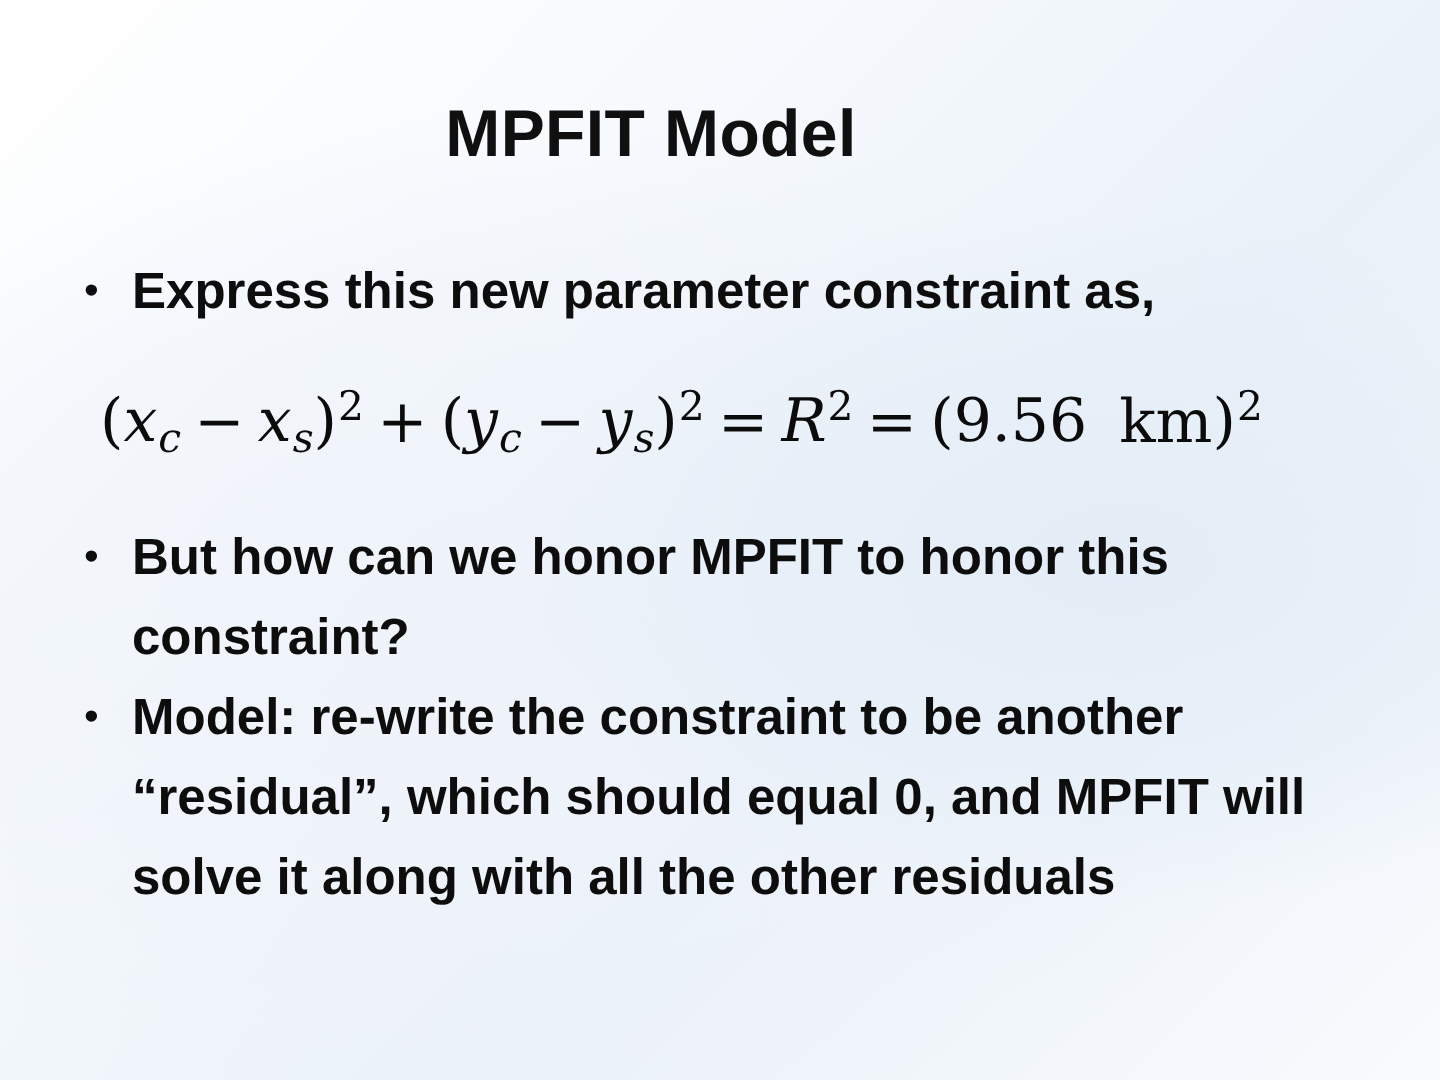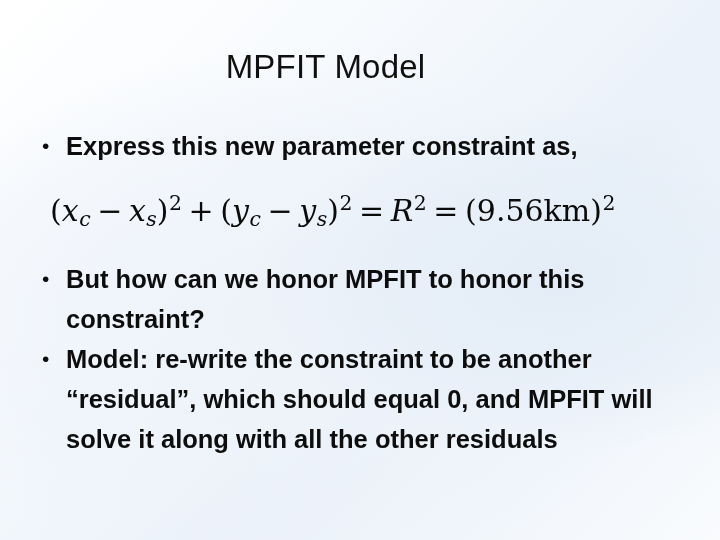--- a/index.html
+++ b/index.html
@@ -27,21 +27,21 @@
   }
 
   
   #title {
     position: absolute;
     left: 0;
     top: 47px;
     width: 651px;
     text-align: center;
     font-size: 33px;
-    font-weight: 400;
+    font-weight: 700;
     color: #101010;
     letter-spacing: 0.2px;
     line-height: 40px;
     white-space: nowrap;
   }
 
   
   #body {
     position: absolute;
     left: 36px;
@@ -111,20 +111,21 @@
     padding: 0 0.22em;
   }
   .mpar {
     font-style: normal;
   }
   .mnum {
     font-style: normal;
   }
   .mupright {
     font-style: normal;
+    margin-left: 16px;
   }
 </style>
 </head>
 <body>
 
 <div id="slide">
 
   <div id="title">MPFIT Model</div>
 
   <div id="body">

